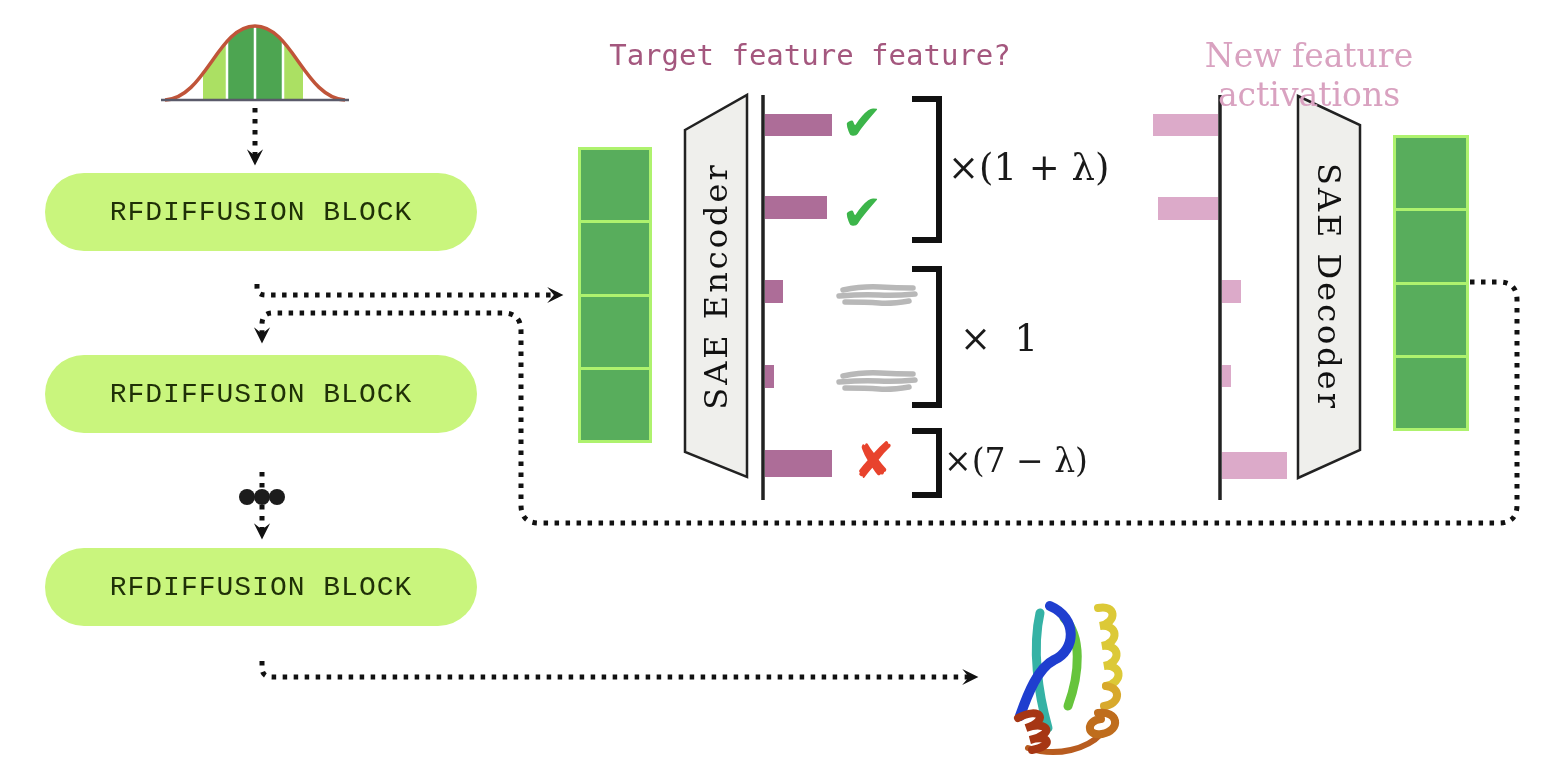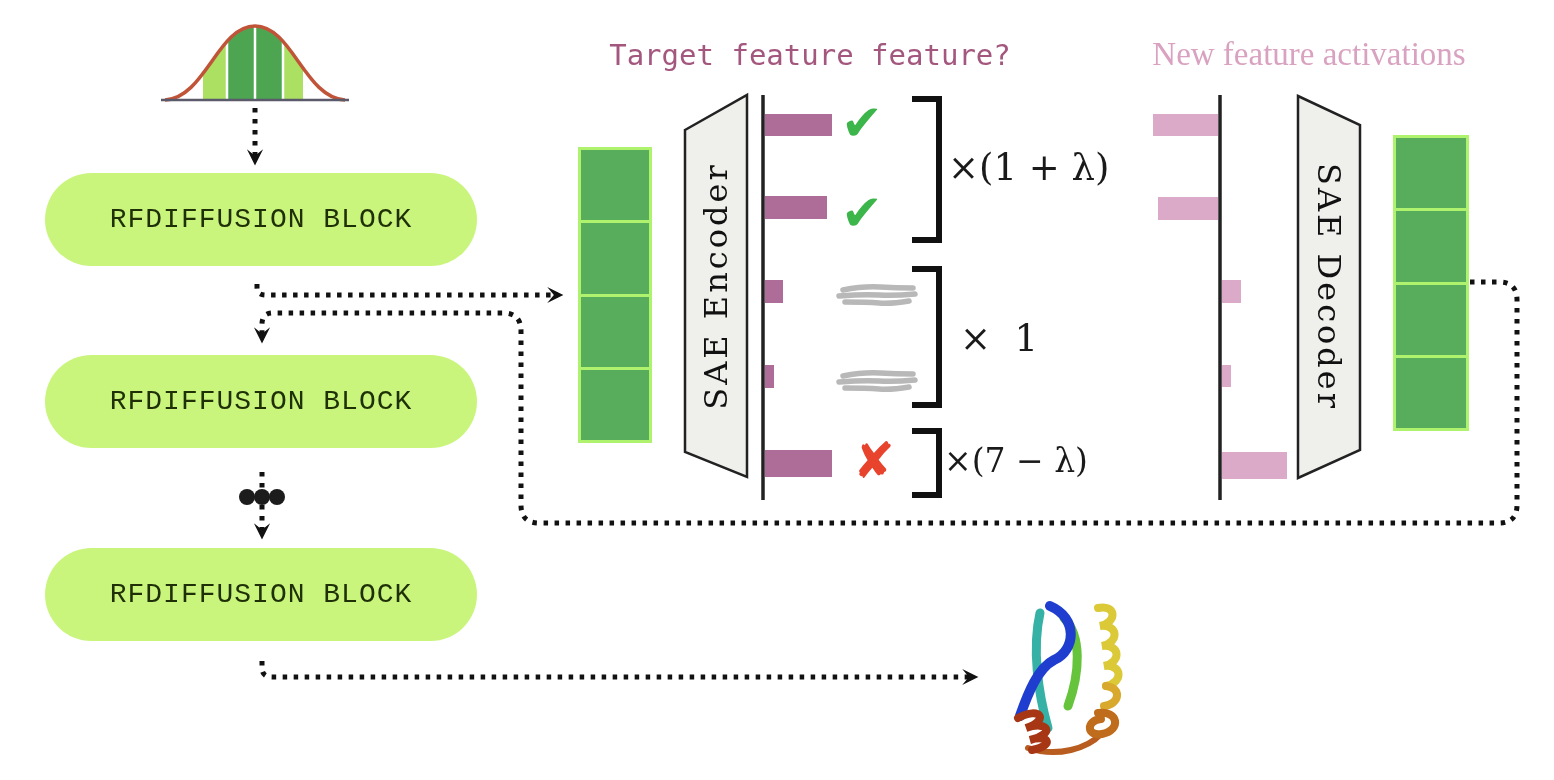--- a/index.html
+++ b/index.html
@@ -3,21 +3,21 @@
 <meta charset="utf-8">
 <style>
   html,body{margin:0;padding:0;background:#ffffff;}
   .canvas{
     position:relative;width:1554px;height:780px;background:#fff;overflow:hidden;
     font-family:"Liberation Sans", sans-serif;
   }
   .abs{position:absolute;}
   svg.layer{position:absolute;left:0;top:0;pointer-events:none;}
   .rf-block{
-    position:absolute;left:45px;width:432px;height:93px;border-radius:55px;
+    position:absolute;left:45px;width:432px;height:78px;border-radius:55px;
     background:var(--block-fill);display:flex;align-items:center;justify-content:center;
     color:var(--block-text);
     font-family:"Liberation Mono","DejaVu Sans Mono",monospace;
     font-size:28px;letter-spacing:1px;font-weight:500;
   }
   .latent-stack{
     position:absolute;display:grid;gap:3px;padding:3px;background:var(--latent-border);
   }
   .latent-cell{background:var(--latent-fill);}
   .sae-label{
@@ -113,21 +113,21 @@
       <path d="M52,18 C80,30 78,62 56,72 C40,80 30,105 22,128" stroke="#1f3ecf" stroke-width="10"></path>
       <path d="M100,20 C118,16 120,34 102,38 C120,36 122,54 104,58 C122,56 124,74 106,78 C124,76 126,94 108,98" stroke="#dcc937" stroke-width="8"></path>
       <path d="M108,98 C124,100 122,116 106,118" stroke="#d8a92c" stroke-width="8"></path>
       <path d="M30,160 C60,170 90,160 103,146" stroke="#b85c1f" stroke-width="6"></path>
       <path d="M20,130 C42,118 52,132 28,140 C50,132 58,146 32,152 C52,146 56,158 34,162" stroke="#a63614" stroke-width="8"></path>
       <path d="M100,125 C120,122 124,142 104,146 C88,149 88,132 103,131" stroke="#bf6d1d" stroke-width="8"></path>
     </g>
   </svg>
 
   <div class="title-mono" style="left:595px;top:38px;width:430px;">Target feature feature?</div>
-  <div class="title-serif" style="left:1109px;top:36px;width:400px;font-family:Liberation Serif, serif;">New feature activations</div>
+  <div class="title-serif" style="left:1109px;top:36px;width:400px;">New feature activations</div>
 
   <div class="rf-block" style="top:173px;">RFDIFFUSION BLOCK</div>
   <div class="rf-block" style="top:355px;">RFDIFFUSION BLOCK</div>
   <div class="rf-block" style="top:548px;">RFDIFFUSION BLOCK</div>
 
   <div class="latent-stack" style="left:578px;top:147px;width:68px;height:290px;grid-template-rows:repeat(4,1fr);">
     <div class="latent-cell"></div>
     <div class="latent-cell"></div>
     <div class="latent-cell"></div>
     <div class="latent-cell"></div>

